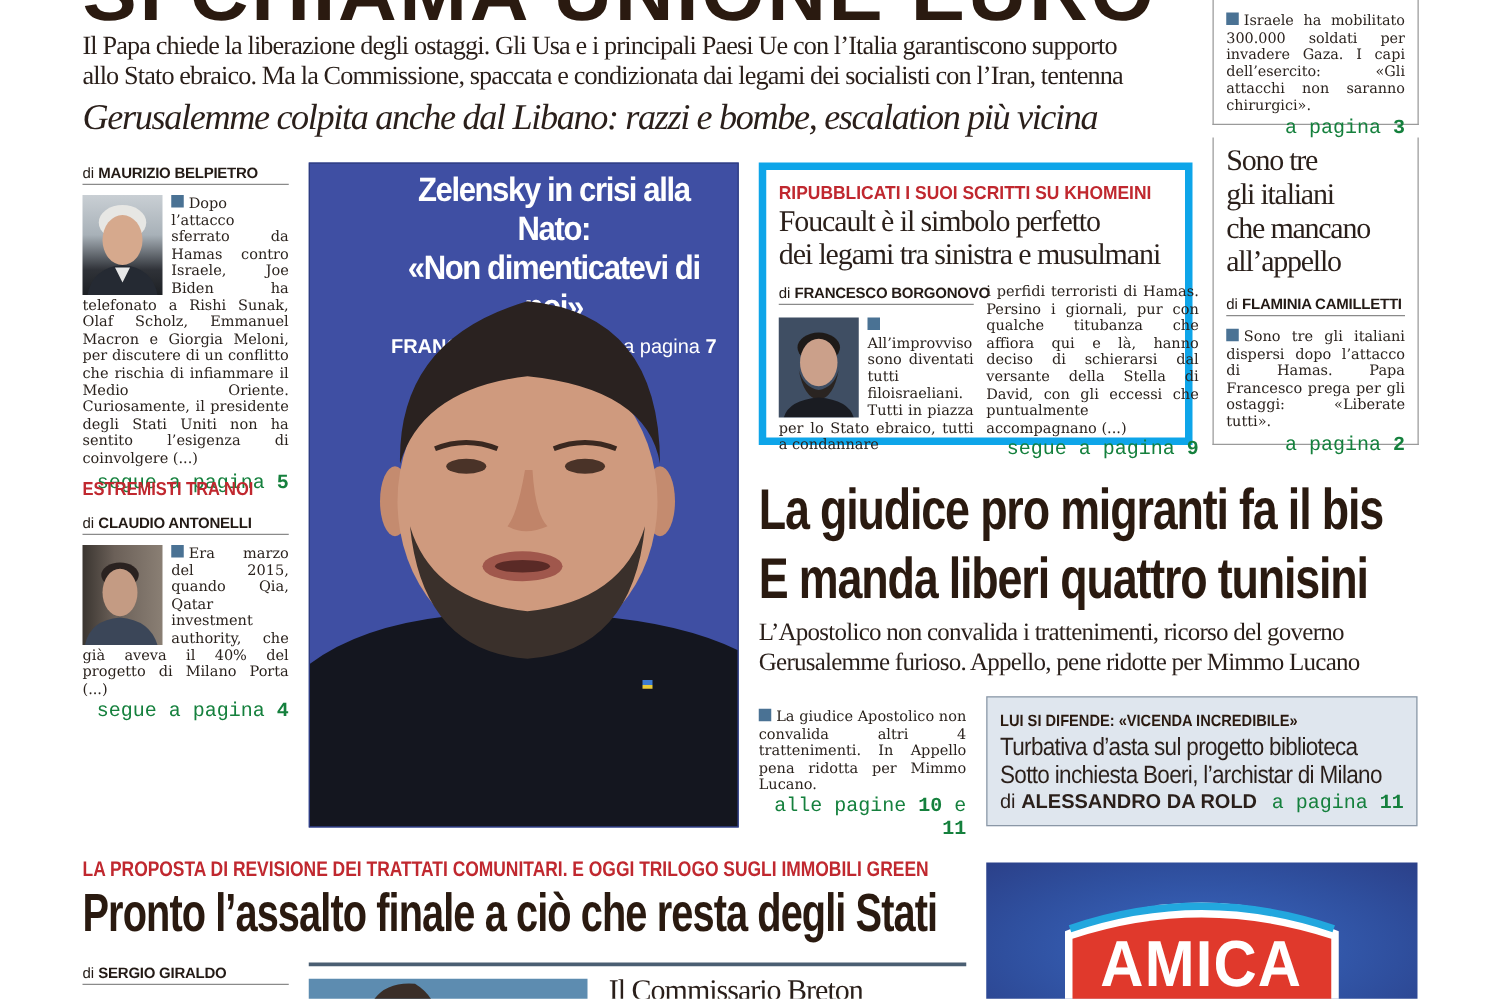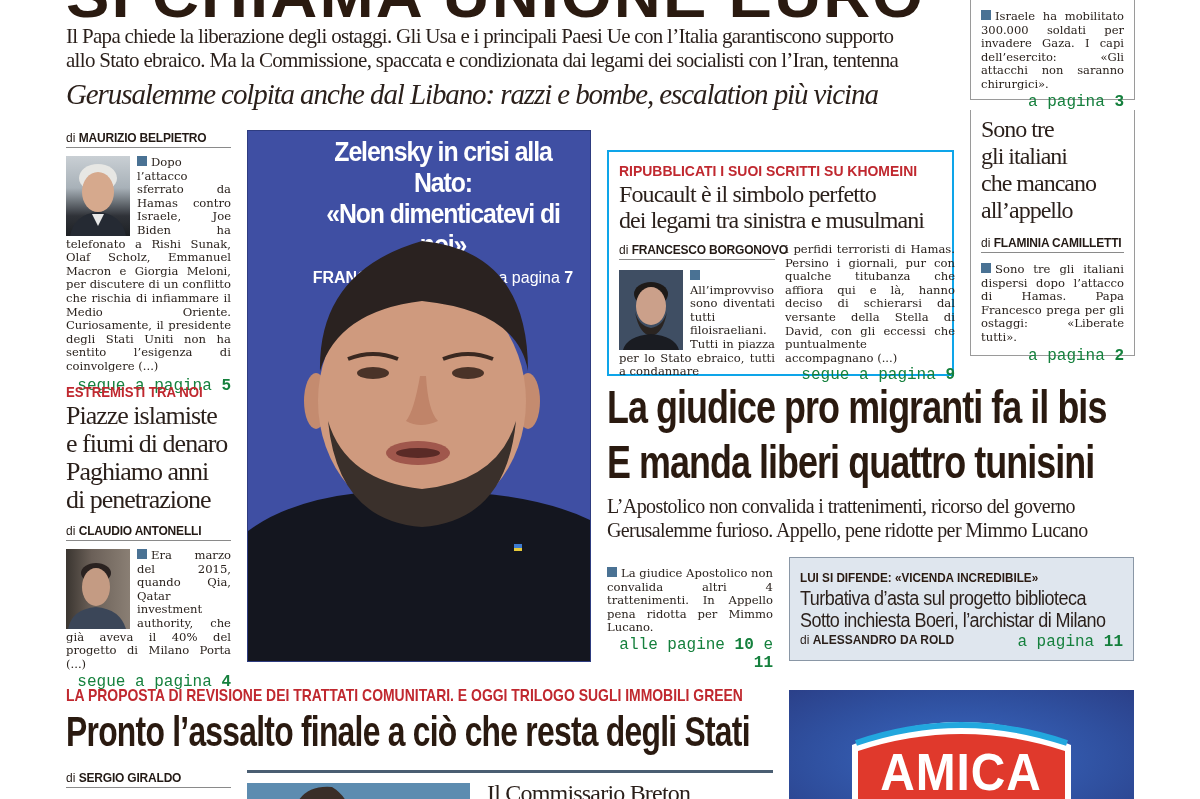--- a/index.html
+++ b/index.html
@@ -65,26 +65,20 @@
       <span class="sq"></span><span>Dopo l’attacco sferrato da Hamas contro Israele, Joe Biden ha telefonato a Rishi Sunak, Olaf Scholz, Emmanuel Macron e Giorgia Meloni, per discutere di un conflitto che rischia di infiammare il Medio Oriente. Curiosamente, il presidente degli Stati Uniti non ha sentito l’esigenza di coinvolgere (...)</span>
     </div>
     <div class="pageref" style="clear:both; margin-top:3px;">
       <span>segue a pagina</span> <b>5</b>
     </div>
   </div>
 </div>
 
 <div class="abs" style="left:66px; top:383px; width:165px;">
   <div class="kicker" style="font-size:15px; transform:scaleX(0.88);">ESTREMISTI TRA NOI</div>
-  <div class="serif" style="margin-top:1px; font-size:26px; line-height:28px; letter-spacing:-1px; color:#2a1f1a; white-space:nowrap;">
-    <div>Piazze islamiste</div>
-    <div>e fiumi di denaro</div>
-    <div>Paghiamo anni</div>
-    <div>di penetrazione</div>
-  </div>
   <div class="byline" style="margin-top:10px;">
     <span>di</span> <b>CLAUDIO ANTONELLI</b>
   </div>
   <div style="position:relative; margin-top:8px;">
     <div class="photo" style="left:0; top:0; width:64px; height:80px; background:linear-gradient(90deg,#3a3530 0%,#6b6058 40%,#8a7f74 100%);">
       <svg width="64" height="80" viewBox="0 0 64 80">
         <ellipse cx="30" cy="24" rx="15" ry="10" fill="#2a2220"></ellipse>
         <ellipse cx="30" cy="38" rx="14" ry="19" fill="#c49b83"></ellipse>
         <path d="M2 80 Q6 60 30 58 Q54 60 60 80 Z" fill="#3b4658"></path>
       </svg>
@@ -131,21 +125,21 @@
     <path d="M100 128 Q125 118 150 128" stroke="#3a2820" stroke-width="4" fill="none"></path>
     <path d="M195 128 Q220 118 245 128" stroke="#3a2820" stroke-width="4" fill="none"></path>
 
     <path d="M172 145 Q166 180 158 190 Q172 198 190 190 Q180 180 178 145" fill="#c08469"></path>
 
     <rect x="266" y="313" width="8" height="4" fill="#3d7bd0"></rect>
     <rect x="266" y="317" width="8" height="3" fill="#e6c93a"></rect>
   </svg>
 </div>
 
-<div class="abs" style="left:607px; top:130px; width:347px; height:226px; border:2px solid #0ea5e9; padding:10px 10px 0 10px;margin-top:20px;">
+<div class="abs" style="left:607px; top:130px; width:347px; height:226px; border:6px solid #0ea5e9; padding:10px 10px 0 10px;">
   <div class="kicker" style="font-size:15px; transform:scaleX(0.93);">RIPUBBLICATI I SUOI SCRITTI SU KHOMEINI</div>
   <div class="serif" style="font-size:24px; line-height:26px; letter-spacing:-0.9px; color:#2a1f1a; white-space:nowrap; margin-top:1px;">
     <div>Foucault è il simbolo perfetto</div>
     <div>dei legami tra sinistra e musulmani</div>
   </div>
   <div style="position:relative; margin-top:10px;">
     <div class="abs" style="left:0; top:0; width:156px;">
       <div class="byline">
         <span>di</span> <b>FRANCESCO BORGONOVO</b>
       </div>
@@ -211,21 +205,21 @@
   </div>
 </div>
 
 <div class="abs" style="left:789px; top:557px; width:345px; height:104px; background:#dfe6ee; border:1px solid #8a97a6; padding:10px 10px 0 10px;">
   <div class="kicker" style="font-size:13px; color:#2a1a10; transform:scaleX(0.9);">LUI SI DIFENDE: «VICENDA INCREDIBILE»</div>
   <div class="sans" style="font-size:20px; line-height:22px; letter-spacing:-0.6px; color:#2a1f1a; white-space:nowrap; margin-top:1px; transform:scaleX(0.9); transform-origin:left top;">
     <div>Turbativa d’asta sul progetto biblioteca</div>
     <div>Sotto inchiesta Boeri, l’archistar di Milano</div>
   </div>
   <div style="display:flex; justify-content:space-between; margin-top:2px;">
-    <div class="sans" style="font-size:12px;">
+    <div class="sans" style="font-size:16px;">
       <span>di</span> <b>ALESSANDRO DA ROLD</b>
     </div>
     <div class="pageref">
       <span>a pagina</span> <b>11</b>
     </div>
   </div>
 </div>
 
 <div class="abs" style="left:66px; top:686px; width:710px;">
   <div class="kicker" style="font-size:17px; transform:scaleX(0.82);">LA PROPOSTA DI REVISIONE DEI TRATTATI COMUNITARI. E OGGI TRILOGO SUGLI IMMOBILI GREEN</div>

